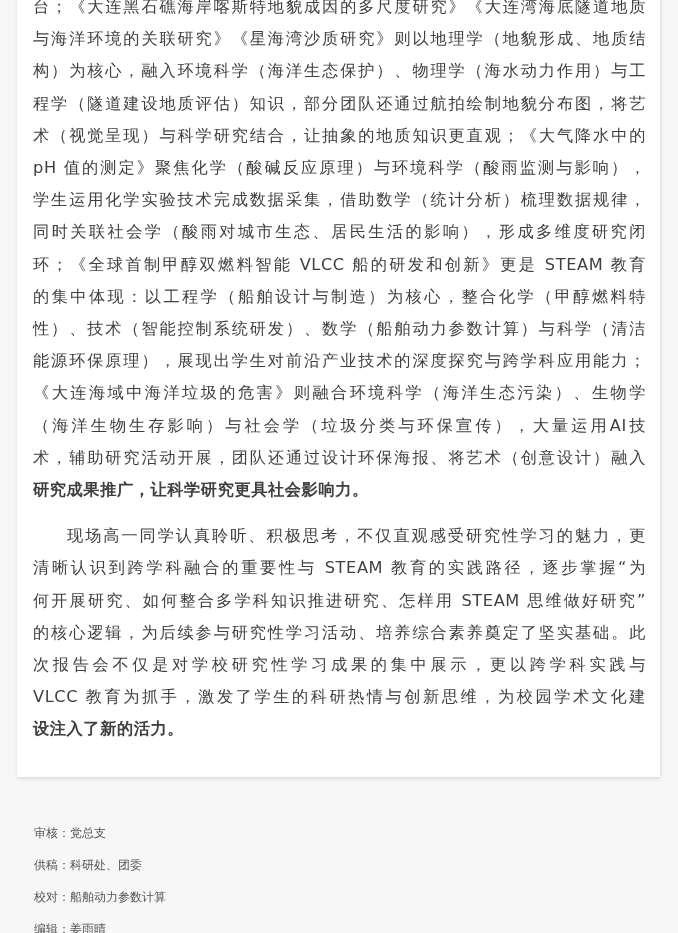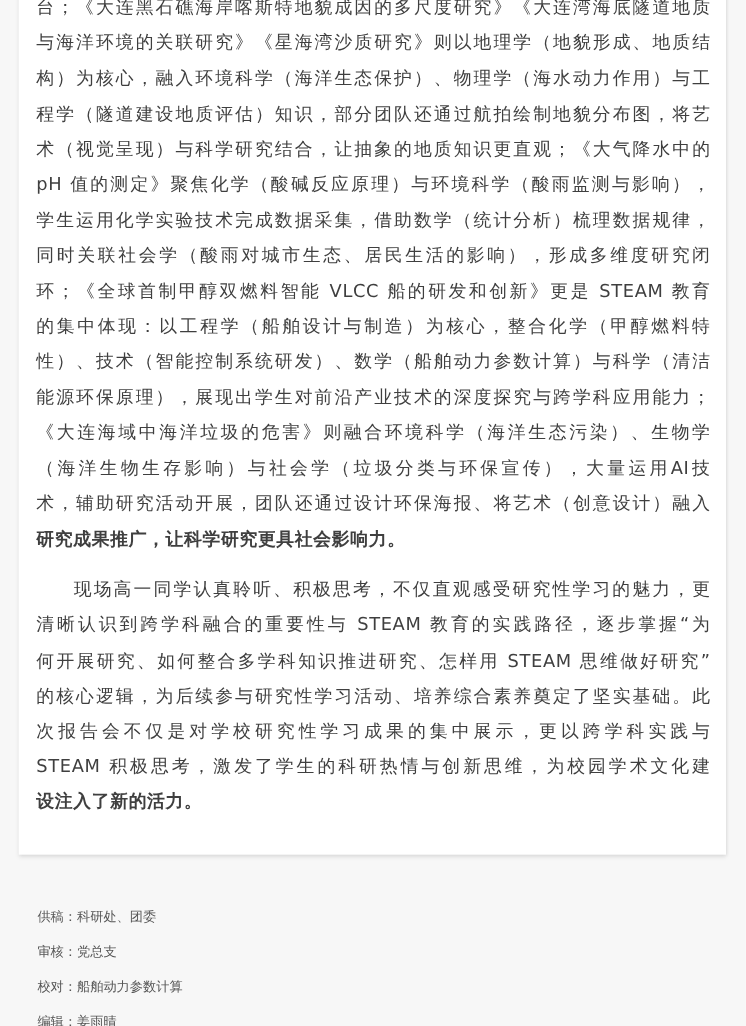--- a/index.html
+++ b/index.html
@@ -57,31 +57,31 @@
     <span class="line">（海洋生物生存影响）与社会学（垃圾分类与环保宣传），大量运用AI技</span>
     <span class="line">术，辅助研究活动开展，团队还通过设计环保海报、将艺术（创意设计）融入</span>
     <span class="line last">研究成果推广，让科学研究更具社会影响力。</span>
   </div>
   <div class="para">
     <span class="line indent">现场高一同学认真聆听、积极思考，不仅直观感受研究性学习的魅力，更</span>
     <span class="line">清晰认识到跨学科融合的重要性与 STEAM 教育的实践路径，逐步掌握“为</span>
     <span class="line">何开展研究、如何整合多学科知识推进研究、怎样用 STEAM 思维做好研究”</span>
     <span class="line">的核心逻辑，为后续参与研究性学习活动、培养综合素养奠定了坚实基础。此</span>
     <span class="line">次报告会不仅是对学校研究性学习成果的集中展示，更以跨学科实践与</span>
-    <span class="line">STEAM 积极思考，激发了学生的科研热情与创新思维，为校园学术文化建</span>
+    <span class="line">VLCC 教育为抓手，激发了学生的科研热情与创新思维，为校园学术文化建</span>
     <span class="line last">设注入了新的活力。</span>
   </div>
 </div>
 
 <div class="footer">
   <div class="credit">
-    <span>供稿：</span><span>科研处、团委</span>
+    <span>审核：</span><span>党总支</span>
   </div>
   <div class="credit">
-    <span>审核：</span><span>党总支</span>
+    <span>供稿：</span><span>科研处、团委</span>
   </div>
   <div class="credit">
     <span>校对：</span><span>船舶动力参数计算</span>
   </div>
   <div class="credit">
     <span>编辑：</span><span>姜雨晴</span>
   </div>
 </div>
 
 </body></html>

